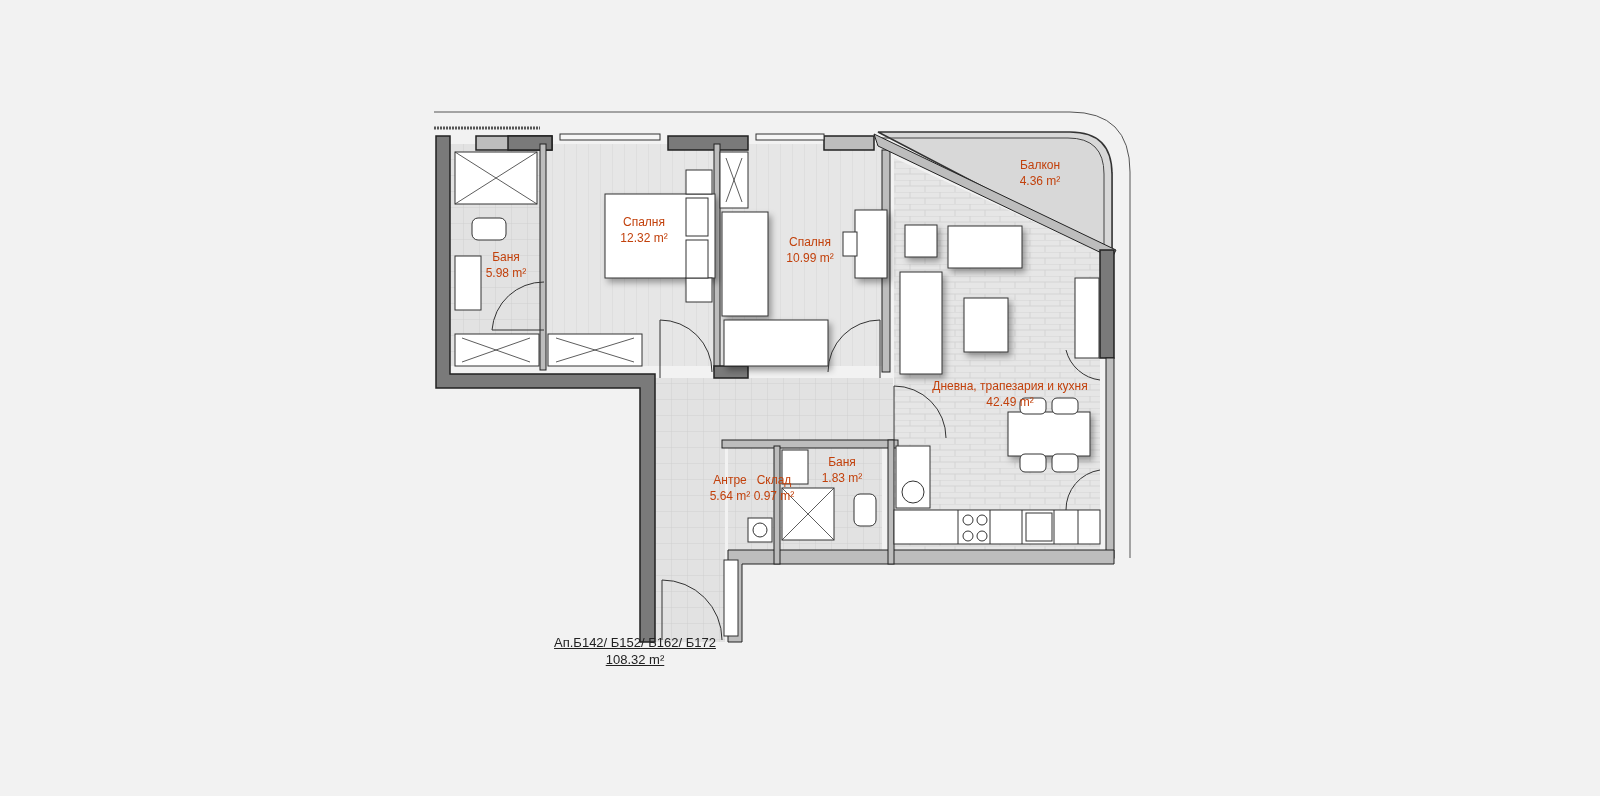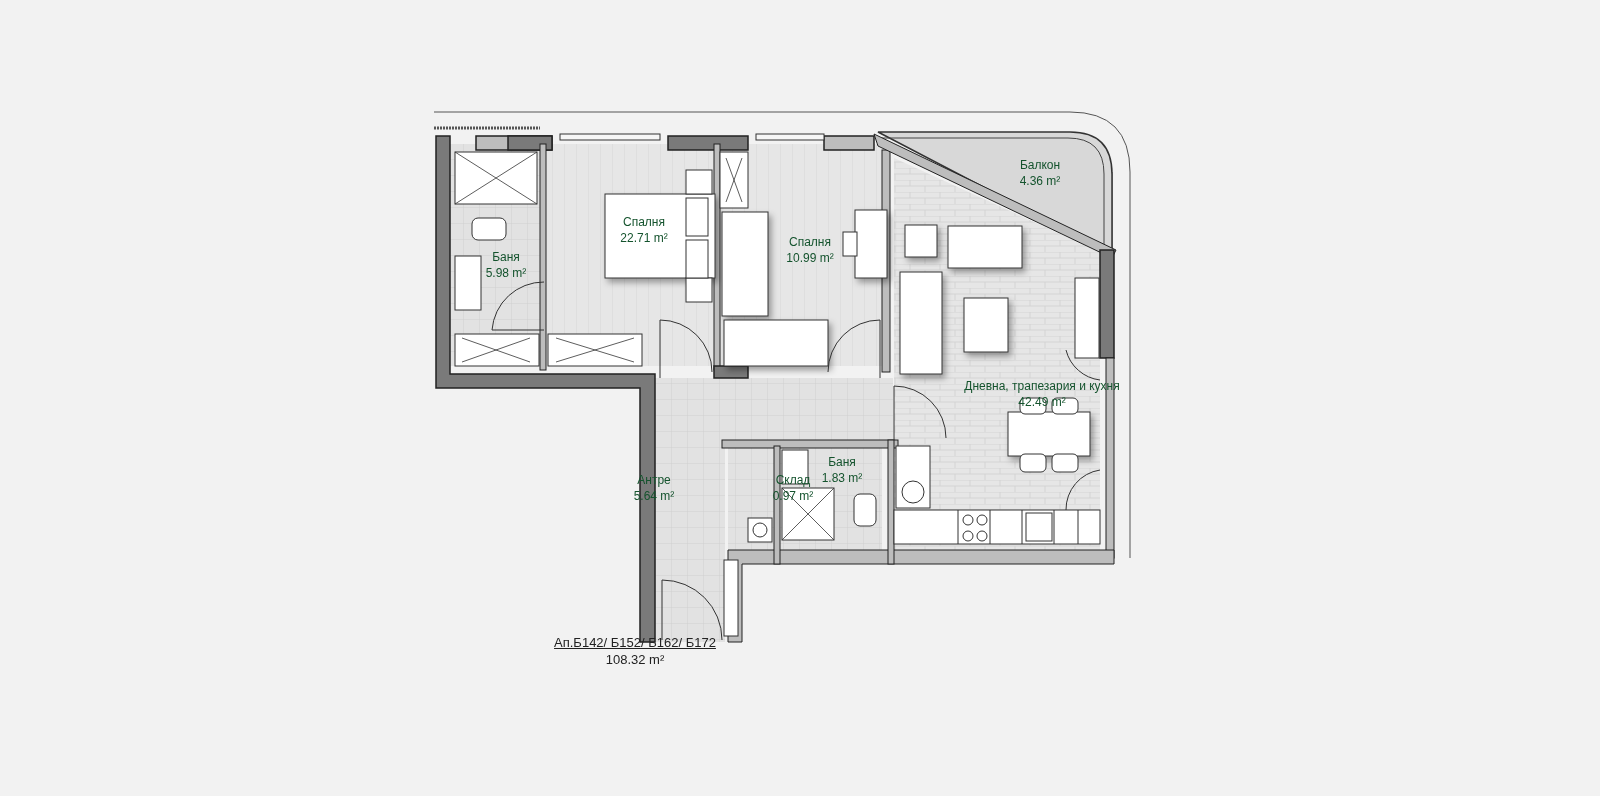--- a/index.html
+++ b/index.html
@@ -1,21 +1,21 @@
 <!DOCTYPE html>
 <html><head>
 <meta charset="utf-8">
 <style>
   html, body { margin:0; padding:0; }
   body { width:1600px; height:796px; background:#f2f2f2; position:relative; overflow:hidden; font-family:"Liberation Sans", sans-serif; }
   #plan { position:absolute; left:0; top:0; }
-  .label { position:absolute; text-align:center; font-size:12px; color:#14532d; line-height:16px; white-space:nowrap; }
+  .label { position:absolute; text-align:center; font-size:12px; color:#c2410c; line-height:16px; white-space:nowrap; }
   .caption { position:absolute; left:525px; top:634px; width:220px; text-align:center; font-size:13px; color:#222; line-height:17px; }
   .caption .title { text-decoration:underline; display:block; }
-  .caption .total { display:inline-block; }
+  .caption .total { text-decoration:underline; display:inline-block; }
 </style>
 </head>
 <body>
 
 <svg id="plan" width="1600" height="796" viewBox="0 0 1600 796">
   <defs>
     <filter id="sh" x="-20%" y="-20%" width="150%" height="150%">
       <feDropShadow dx="3" dy="4" stdDeviation="3" flood-color="#000" flood-opacity="0.35"></feDropShadow>
     </filter>
     <pattern id="planks" width="12" height="14" patternUnits="userSpaceOnUse">
@@ -154,39 +154,39 @@
     <path d="M1100 380 A40 40 0 0 1 1066 350"></path>
   </g>
 </svg>
 
 <div class="label" style="left:476px;top:249px;width:60px;">
   <div>Баня</div>
   <div>5.98 m²</div>
 </div>
 <div class="label" style="left:604px;top:214px;width:80px;">
   <div>Спалня</div>
-  <div>22.71 m²</div>
+  <div>12.32 m²</div>
 </div>
 <div class="label" style="left:770px;top:234px;width:80px;">
   <div>Спалня</div>
   <div>10.99 m²</div>
 </div>
 <div class="label" style="left:1000px;top:157px;width:80px;">
   <div>Балкон</div>
   <div>4.36 m²</div>
 </div>
-<div class="label" style="left:942px;top:378px;width:200px;">
+<div class="label" style="left:910px;top:378px;width:200px;">
   <div>Дневна, трапезария и кухня</div>
   <div>42.49 m²</div>
 </div>
-<div class="label" style="left:624px;top:472px;width:60px;">
+<div class="label" style="left:700px;top:472px;width:60px;">
   <div>Антре</div>
   <div>5.64 m²</div>
 </div>
-<div class="label" style="left:765px;top:472px;width:56px;">
+<div class="label" style="left:746px;top:472px;width:56px;">
   <div>Склад</div>
   <div>0.97 m²</div>
 </div>
 <div class="label" style="left:812px;top:454px;width:60px;">
   <div>Баня</div>
   <div>1.83 m²</div>
 </div>
 
 <div class="caption">
   <span class="title">Ап.Б142/ Б152/ Б162/ Б172</span>

